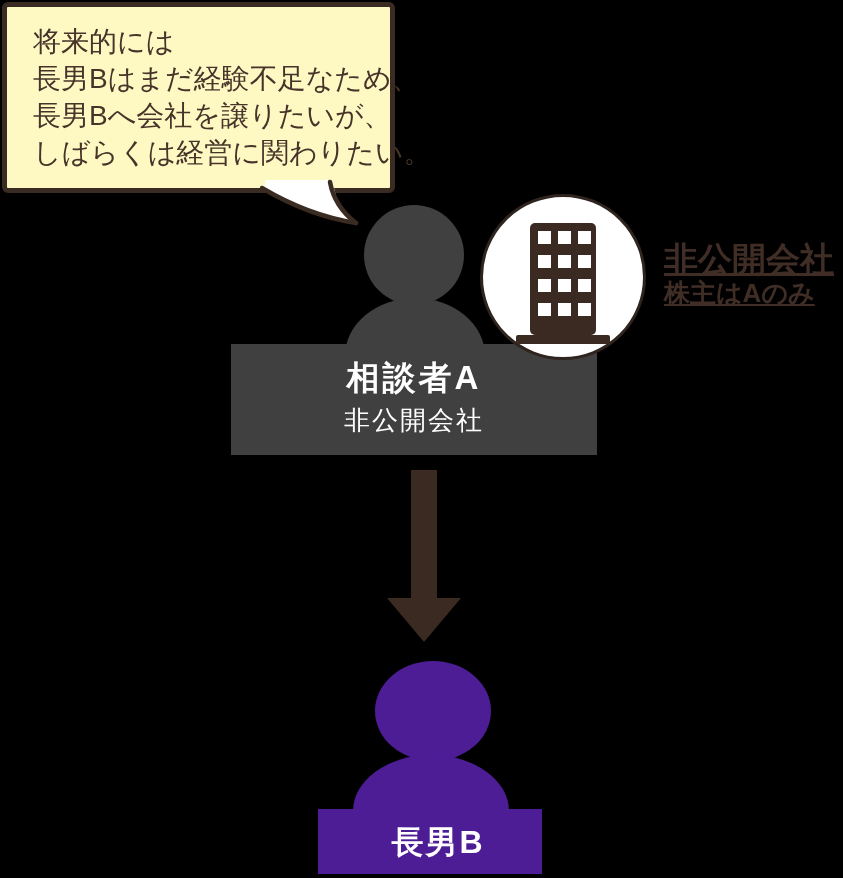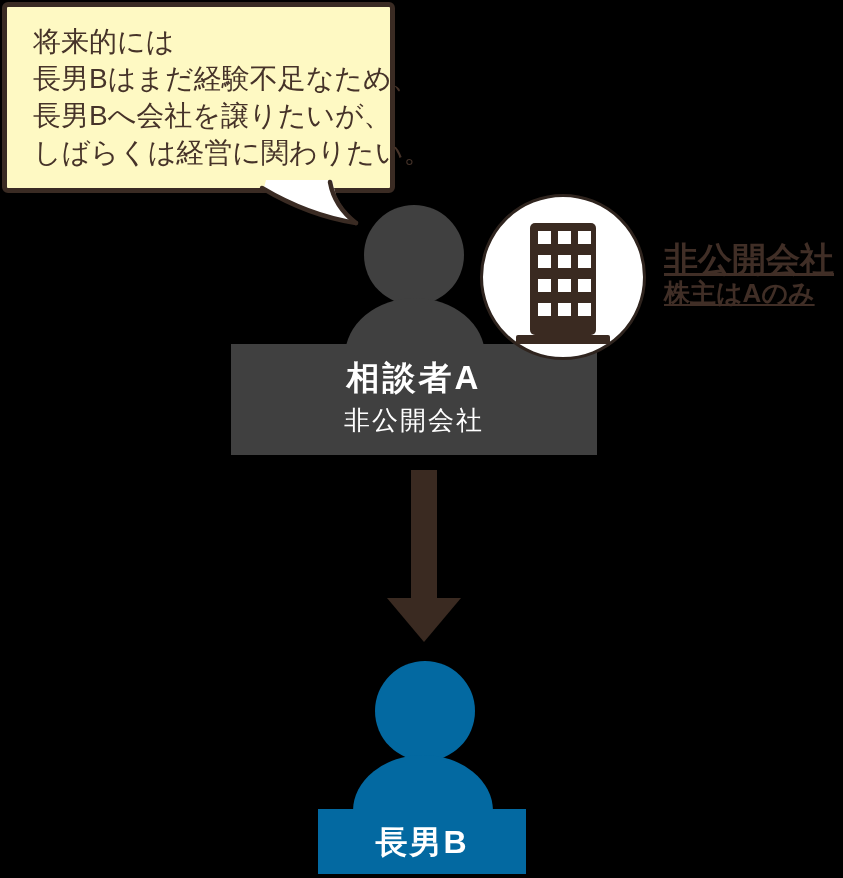--- a/index.html
+++ b/index.html
@@ -16,21 +16,21 @@
   .bubble-text{
     position:absolute;left:26px;top:16px;
     font-size:28px;line-height:37px;color:#463329;font-weight:500;
     white-space:nowrap;
   }
   .bubble-tail{position:absolute;left:0;top:0;z-index:5;}
   
   .head{position:absolute;border-radius:50%;}
   .shoulders{position:absolute;border-radius:50% 50% 0 0 / 100% 100% 0 0;}
   .green{background:#404040;}
-  .blue{background:#0369a1;}
+  .blue{background:#4c1d95;padding-left:16px;}
   .name-plate{position:absolute;text-align:center;color:#fff;}
   .plate-name{font-weight:bold;letter-spacing:3px;}
   .plate-role{letter-spacing:2px;}
   
   .g-head{left:364px;top:205px;width:100px;height:100px;z-index:1;}
   .g-shoulders{left:345px;top:298px;width:140px;height:58px;z-index:1;}
   .g-plate{left:231px;top:344px;width:366px;height:111px;z-index:1;}
   .g-plate .plate-name{margin-top:14px;font-size:33px;line-height:40px;}
   .g-plate .plate-role{margin-top:7px;font-size:26px;line-height:30px;}
   

